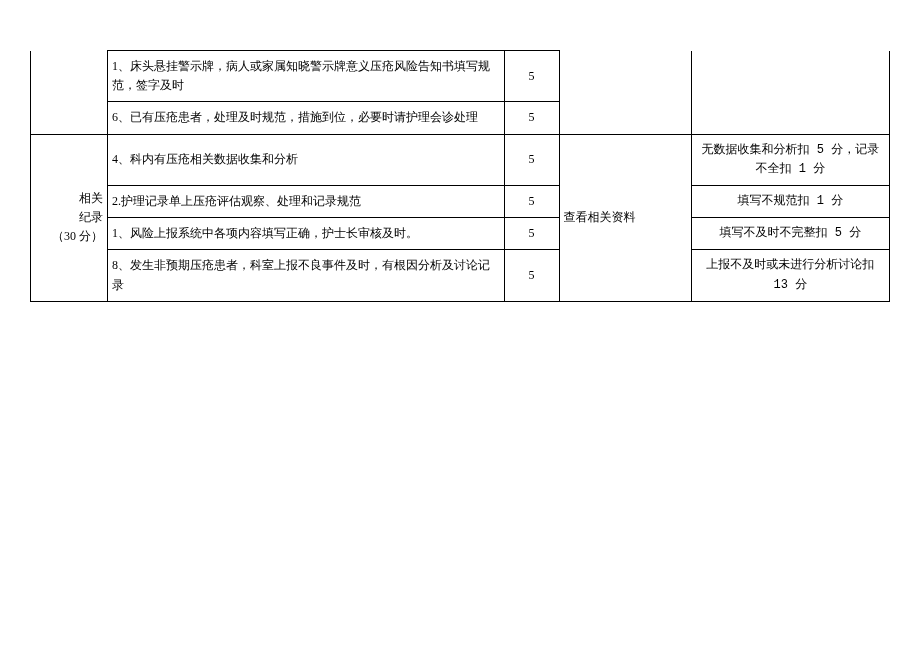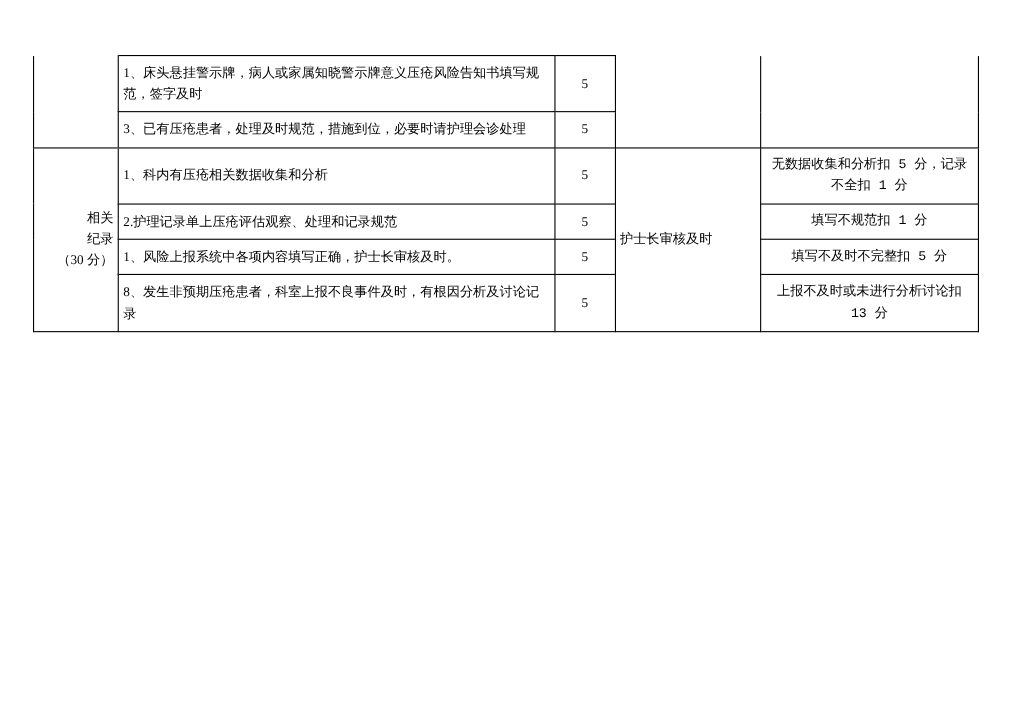--- a/index.html
+++ b/index.html
@@ -70,33 +70,33 @@
 
     <tr>
       <td class="col-category no-bottom no-top" rowspan="2"></td>
       <td class="col-desc">1、床头悬挂警示牌，病人或家属知晓警示牌意义压疮风险告知书填写规范，签字及时</td>
       <td class="col-score">5</td>
       <td class="col-method no-top" rowspan="2"></td>
       <td class="col-remark no-bottom no-top" rowspan="2"></td>
     </tr>
 
     <tr>
-      <td class="col-desc">3、已有压疮患者，处理及时规范，措施到位，必要时请护理会诊处理</td>
+      <td class="col-desc">6、已有压疮患者，处理及时规范，措施到位，必要时请护理会诊处理</td>
       <td class="col-score">5</td>
     </tr>
 
     <tr>
       <td class="col-category" rowspan="4">
         <div>相关</div>
         <div>纪录</div>
         <div>（30 分）</div>
       </td>
-      <td class="col-desc">1、科内有压疮相关数据收集和分析</td>
+      <td class="col-desc">4、科内有压疮相关数据收集和分析</td>
       <td class="col-score">5</td>
-      <td class="col-method" rowspan="4">护士长审核及时</td>
+      <td class="col-method" rowspan="4">查看相关资料</td>
       <td class="col-remark">无数据收集和分析扣 5 分，记录不全扣 1 分</td>
     </tr>
 
     <tr>
       <td class="col-desc">2.护理记录单上压疮评估观察、处理和记录规范</td>
       <td class="col-score">5</td>
       <td class="col-remark">填写不规范扣 1 分</td>
     </tr>
 
     <tr>

